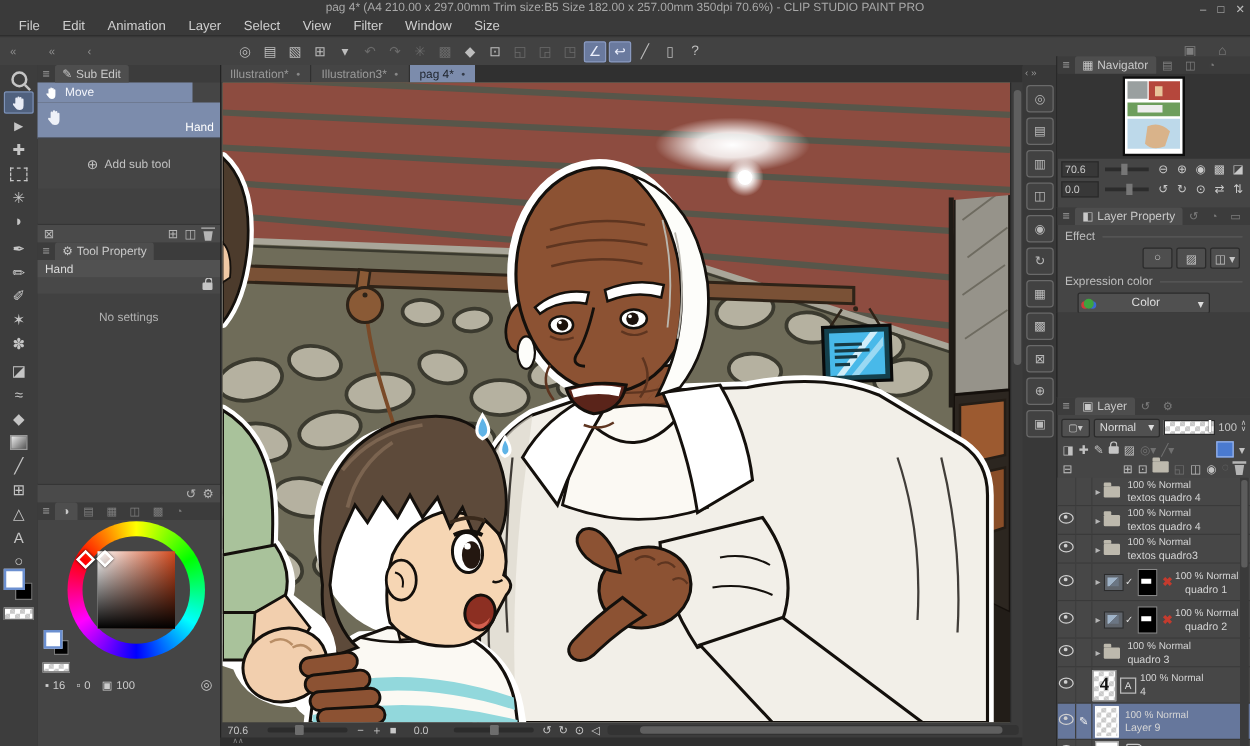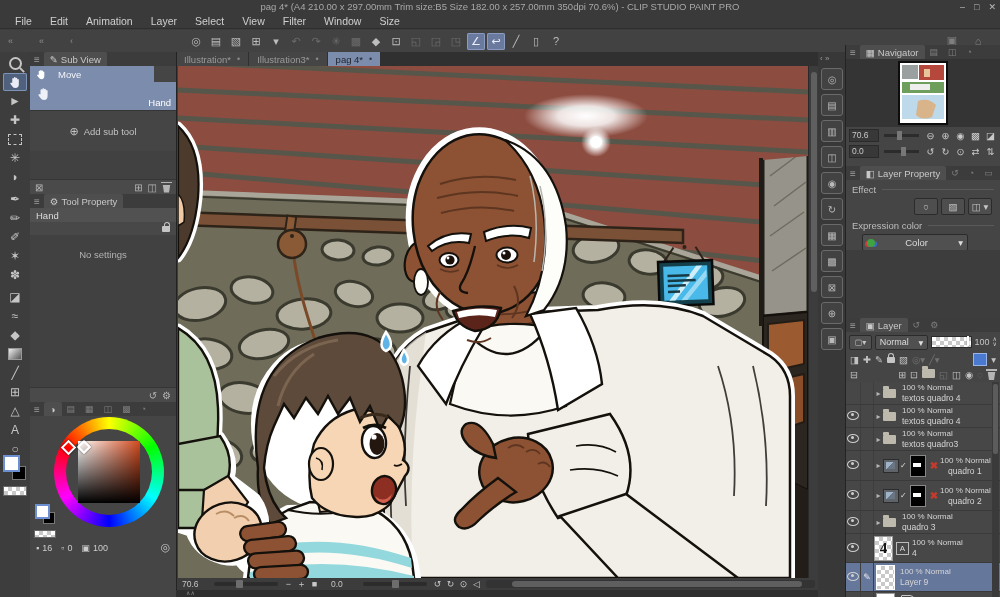--- a/index.html
+++ b/index.html
@@ -35,21 +35,21 @@
   .mi-rotate{width:11px;height:11px;border:1.5px dashed #c5c5c5;border-radius:50%}
   
   .toolcol{left:0;top:52px;width:30px;height:545px;background:#3d3d3d;border-right:1px solid #2a2a2a}
   .tool-item{position:absolute;left:3px;width:24px;height:18px;display:flex;align-items:center;justify-content:center;font-size:12px;color:#c5c5c5;border-radius:2px}
   .tool-item.selected{background:#50617e;box-shadow:inset 0 0 0 1px #7e93b8}
   
   .lpanel{left:30px;top:52px;width:146px;height:545px;background:#454545;border-right:1px solid #232323}
   .ptab-row{display:flex;align-items:center;height:14px;background:#3c3c3c;font-size:9.5px;color:#c9c9c9}
   .ptab{display:flex;align-items:center;gap:3px;height:14px;padding:0 6px;background:#4e4e4e;border-radius:2px 2px 0 0}
   .hamburger{color:#9f9f9f;font-size:10px;padding:0 4px}
-  .subtool-group{height:16px;background:#7c8cac;color:#f2f4fa;display:flex;align-items:center;gap:11px;padding-left:6px;font-size:9.5px;width:118px}
+  .subtool-group{height:16px;background:#7c8cac;color:#f2f4fa;display:flex;align-items:center;gap:5px;padding-left:6px;font-size:9.5px;width:118px}
   .subtool-row{position:relative;height:28px;border-bottom:1px solid #353535;background:#434343;color:#c9c9c9}
   .subtool-row.selected{background:#7c8cac;color:#fff}
   .subtool-row .st-label{position:absolute;right:5px;bottom:2px;font-size:9.5px}
   .subtool-row .st-icon{position:absolute;left:7px;top:5px}
   .addsub{height:40px;display:flex;align-items:center;justify-content:center;gap:5px;color:#c2c2c2;font-size:9.5px}
   .panel-strip{height:14px;background:#4a4a4a;border-top:1px solid #353535;display:flex;align-items:center;padding:0 5px;gap:5px;color:#b5b5b5;font-size:10px}
   
   .wheel{position:absolute;border-radius:50%;background:conic-gradient(from 300deg,#f00,#ff0,#0f0,#0ff,#00f,#f0f,#f00)}
   .wheel::after{content:"";position:absolute;left:12px;top:12px;right:12px;bottom:12px;border-radius:50%;background:#454545}
   .svsq{position:absolute;background-image:linear-gradient(to top,#000,rgba(0,0,0,0)),linear-gradient(to right,#fff,#d24a1e)}
@@ -268,21 +268,21 @@
     <div class="swatch" style="left:3px;top:403px;width:17px;height:17px;background:#fff;border:2px solid #6b8fd0"></div>
     <div class="swatch checker" style="left:3px;top:434px;width:24px;height:10px;border:1px solid #666"></div>
   </div>
 
   <div class="abs lpanel">
 
     <div class="ptab-row">
       <span class="hamburger">≡</span>
       <div class="ptab">
         <span>✎</span>
-        <span>Sub View</span>
+        <span>Sub Edit</span>
       </div>
     </div>
     <div class="subtool-group">
       <svg width="11" height="11" viewBox="0 0 14 14">
           <path d="M3.5,7 L3.5,3.2 q0,-1 .9,-1 q.9,0 .9,1 L5.3,6 L5.3,2.2 q0,-1 .9,-1 q.9,0 .9,1 L7.1,6 L7.1,2.8 q0,-1 .9,-1 q.9,0 .9,1 L8.9,6.5 L8.9,4 q0,-.9 .85,-.9 q.85,0 .85,.9 L10.6,9 q0,4 -3.6,4 q-2.4,0 -3.3,-1.8 L1.6,8.6 q-.5,-1 .3,-1.4 q.7,-.3 1.2,.4 Z" fill="#fff"></path>
         </svg>
       <span>Move</span>
     </div>
     <div class="subtool-row selected">
       <span class="st-icon">

